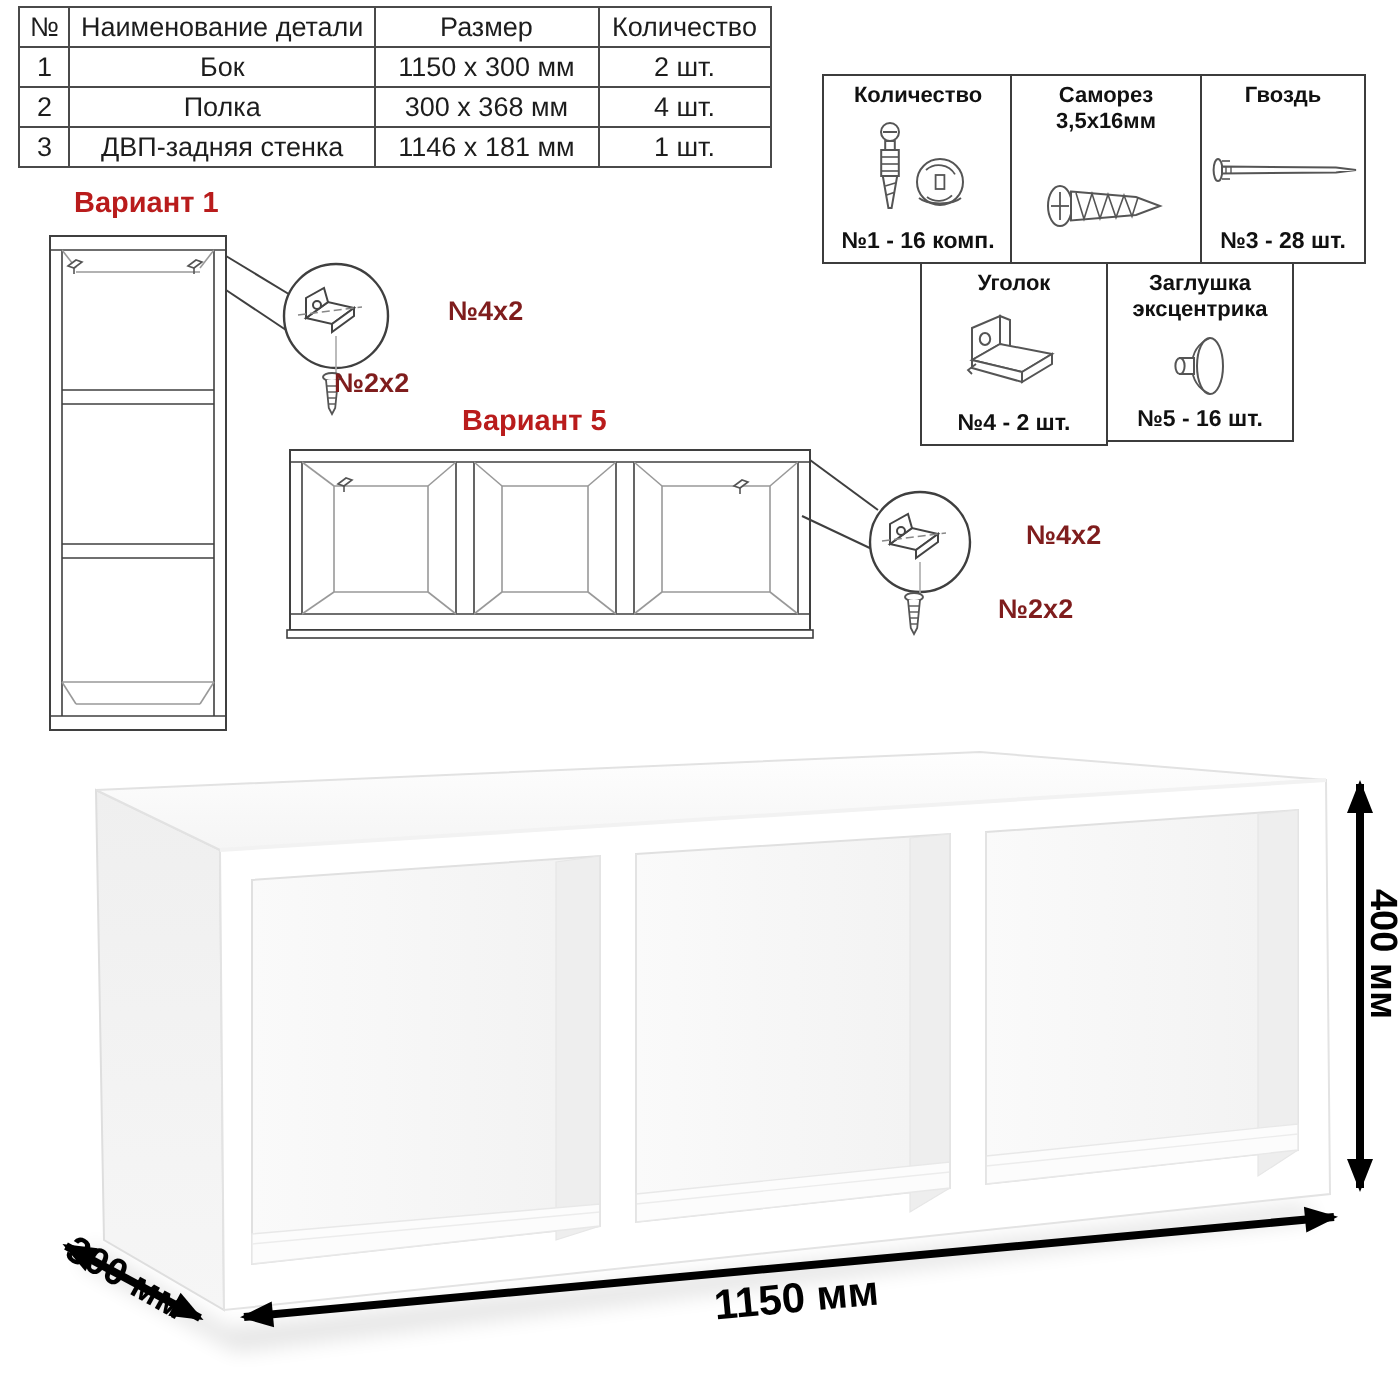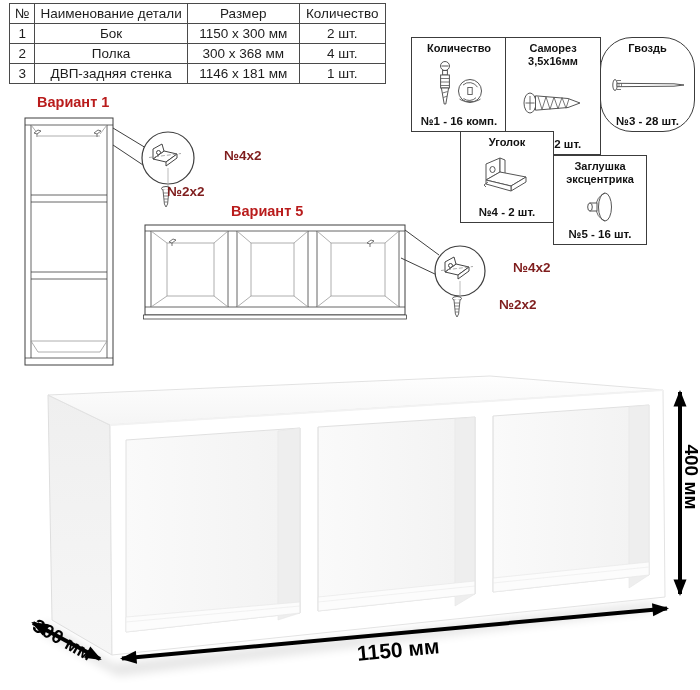--- a/index.html
+++ b/index.html
@@ -105,21 +105,21 @@
       <ellipse cx="10" cy="16" rx="6" ry="10" fill="#fff" stroke="#555"></ellipse>
       <line x1="10" y1="9" x2="10" y2="23" stroke="#555" stroke-width="0.9"></line>
       <line x1="5.5" y1="16" x2="14.5" y2="16" stroke="#555" stroke-width="0.9"></line>
       <path d="M15.5,8.8 L48,11.5 L60,16 L48,20.5 L15.5,23.2 Z" fill="#fff" stroke="#555"></path>
       <path d="M18,9.5 L22,22.5 L26,9.8 L30,22.2 L34,10.2 L38,21.8 L42,10.6 L46,21.2 L49,11.8" fill="none" stroke="#555" stroke-width="0.8"></path>
     </svg>
   </div>
   <div class="hw-qty">№2 - 2 шт.</div>
 </div>
 
-<div class="hw-cell" style="left:600px;top:37px;width:95px;height:95px;border-radius:32px;">
+<div class="hw-cell" style="left:600px;top:37px;width:83px;height:95px;">
   <div class="hw-title">Гвоздь</div>
   <div class="hw-icon">
     <svg width="80" height="20" viewBox="0 0 80 20">
       <ellipse cx="7" cy="10" rx="2.2" ry="5.5" fill="#fff" stroke="#555"></ellipse>
       <line x1="9" y1="5.5" x2="13" y2="5.5" stroke="#555" stroke-width="0.8"></line>
       <line x1="9" y1="14.5" x2="13" y2="14.5" stroke="#555" stroke-width="0.8"></line>
       <path d="M9,8.3 L66,8.8 L76,10 L66,11.2 L9,11.7 Z" fill="#fff" stroke="#555"></path>
       <line x1="11" y1="8.3" x2="11" y2="11.7" stroke="#555" stroke-width="0.7"></line>
       <line x1="13.5" y1="8.3" x2="13.5" y2="11.7" stroke="#555" stroke-width="0.7"></line>
     </svg>
@@ -136,21 +136,21 @@
       <ellipse cx="14.5" cy="13.5" rx="2.6" ry="3" fill="#fff" stroke="#555"></ellipse>
       <polygon points="8,24 22,16 48,21 33,30" fill="#fff" stroke="#555"></polygon>
       <polygon points="33,30 48,21 48,26 33,35" fill="#fff" stroke="#555"></polygon>
       <polygon points="8,24 8,28 33,35 33,30" fill="#fff" stroke="#555"></polygon>
       <path d="M10,26 l-4,3 l2,2" fill="none" stroke="#555" stroke-width="0.9"></path>
     </svg>
   </div>
   <div class="hw-qty">№4 - 2 шт.</div>
 </div>
 
-<div class="hw-cell" style="left:553px;top:131px;width:94px;height:90px;margin-top:24px;">
+<div class="hw-cell" style="left:553px;top:131px;width:94px;height:90px;">
   <div class="hw-title">Заглушка</div>
   <div class="hw-title" style="padding-top:0;">эксцентрика</div>
   <div class="hw-icon">
     <svg width="36" height="38" viewBox="0 0 36 38">
       <ellipse cx="23" cy="19" rx="6.5" ry="14" fill="#fff" stroke="#555"></ellipse>
       <path d="M23,5 Q14,9 14,19 Q14,29 23,33" fill="none" stroke="#555" stroke-width="0.9"></path>
       <rect x="8" y="15" width="7" height="8" fill="#fff" stroke="#555"></rect>
       <ellipse cx="8" cy="19" rx="2.3" ry="4" fill="#fff" stroke="#555"></ellipse>
     </svg>
   </div>

